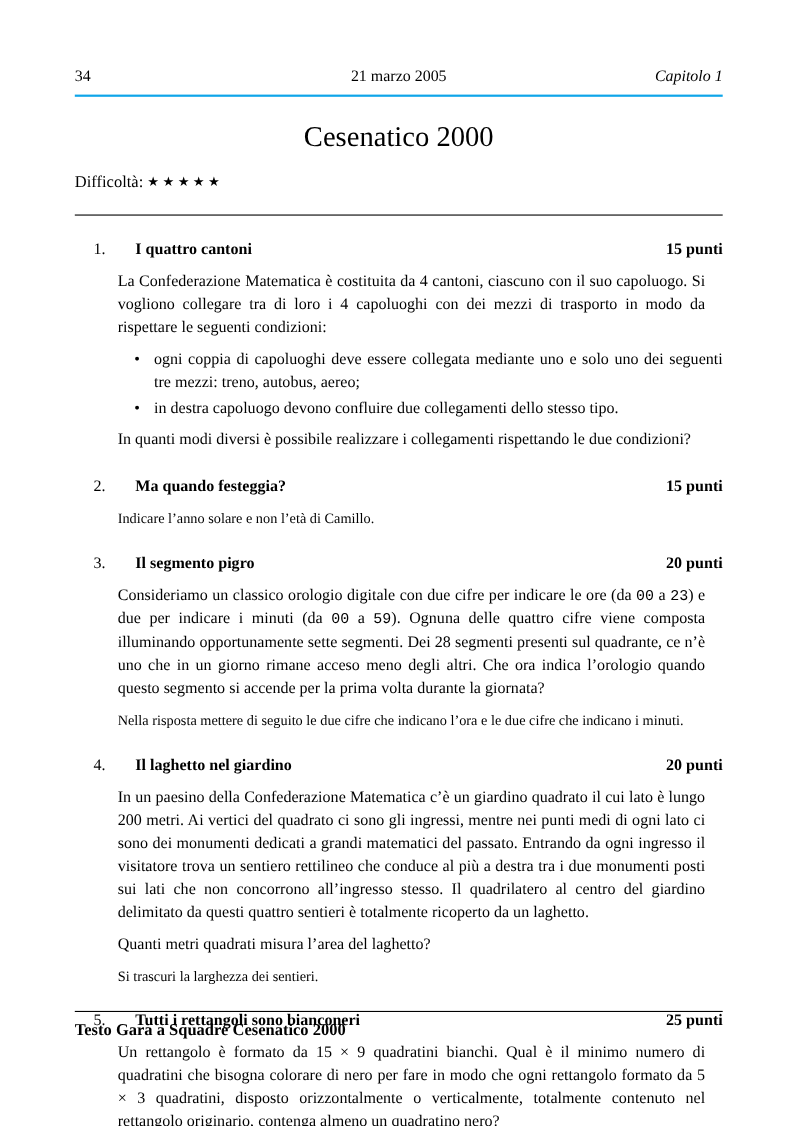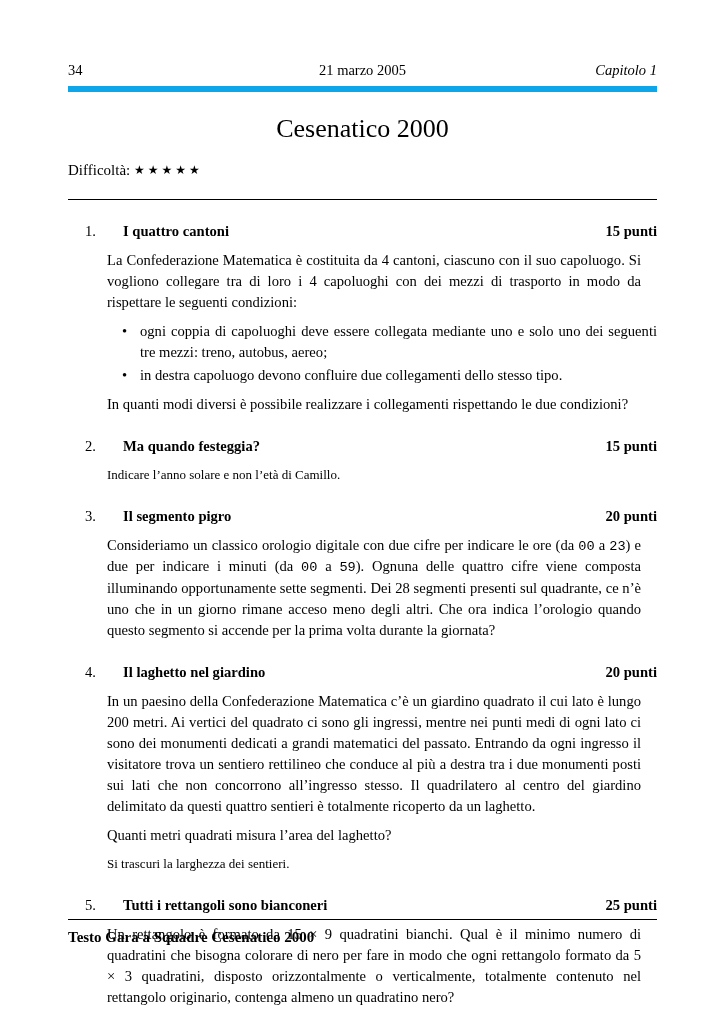--- a/index.html
+++ b/index.html
@@ -3,21 +3,21 @@
 <meta charset="utf-8">
 <style>
   html,body{margin:0;padding:0;background:#e8e8e8;}
   .page{
     width:725px;height:1024px;background:#ffffff;margin:0 auto;position:relative;
     box-sizing:border-box;padding:62px 68px 0 68px;overflow:hidden;
     font-family:"Liberation Serif","DejaVu Serif",serif;color:#000;
   }
   
   .hdr{display:flex;align-items:flex-start;font-size:14.5px;
-       border-bottom:6px solid #0ea5e9;padding-bottom:7px;}
+       border-bottom:2px solid #0ea5e9;padding-bottom:7px;}
   .hdr-left{width:25%;text-align:left;}
   .hdr-center{width:50%;text-align:center;}
   .hdr-right{width:25%;text-align:right;font-style:italic;}
   
   .doc-title{text-align:center;font-size:26px;margin:22px 0 18px 0;font-weight:400;}
   .difficulty{font-size:15px;}
   .difficulty .stars{font-size:12px;letter-spacing:3px;vertical-align:1px;}
   .rule{border:none;border-top:1px solid #000;margin:20px 0 6px 0;}
   
   .problems{font-size:14.6px;line-height:1.44;}
@@ -95,20 +95,21 @@
     </div>
 
     <div class="problem">
       <div class="prob-head">
         <span class="prob-num">3.</span>
         <span class="prob-title">Il segmento pigro</span>
         <span class="prob-points">20 punti</span>
       </div>
       <div class="prob-body">
           <p class="para"><span>Consideriamo un classico orologio digitale con due cifre per indicare le ore (da </span><span class="tt">00</span><span> a </span><span class="tt">23</span><span>) e due per indicare i minuti (da </span><span class="tt">00</span><span> a </span><span class="tt">59</span><span>). Ognuna delle quattro cifre viene composta illuminando opportunamente sette segmenti. Dei 28 segmenti presenti sul quadrante, ce n’è uno che in un giorno rimane acceso meno degli altri. Che ora indica l’orologio quando questo segmento si accende per la prima volta durante la giornata?</span></p>
+          <p class="note"><span>Nella risposta mettere di seguito le due cifre che indicano l’ora e le due cifre che indicano i minuti.</span></p>
         </div>
     </div>
 
     <div class="problem">
       <div class="prob-head">
         <span class="prob-num">4.</span>
         <span class="prob-title">Il laghetto nel giardino</span>
         <span class="prob-points">20 punti</span>
       </div>
       <div class="prob-body">

